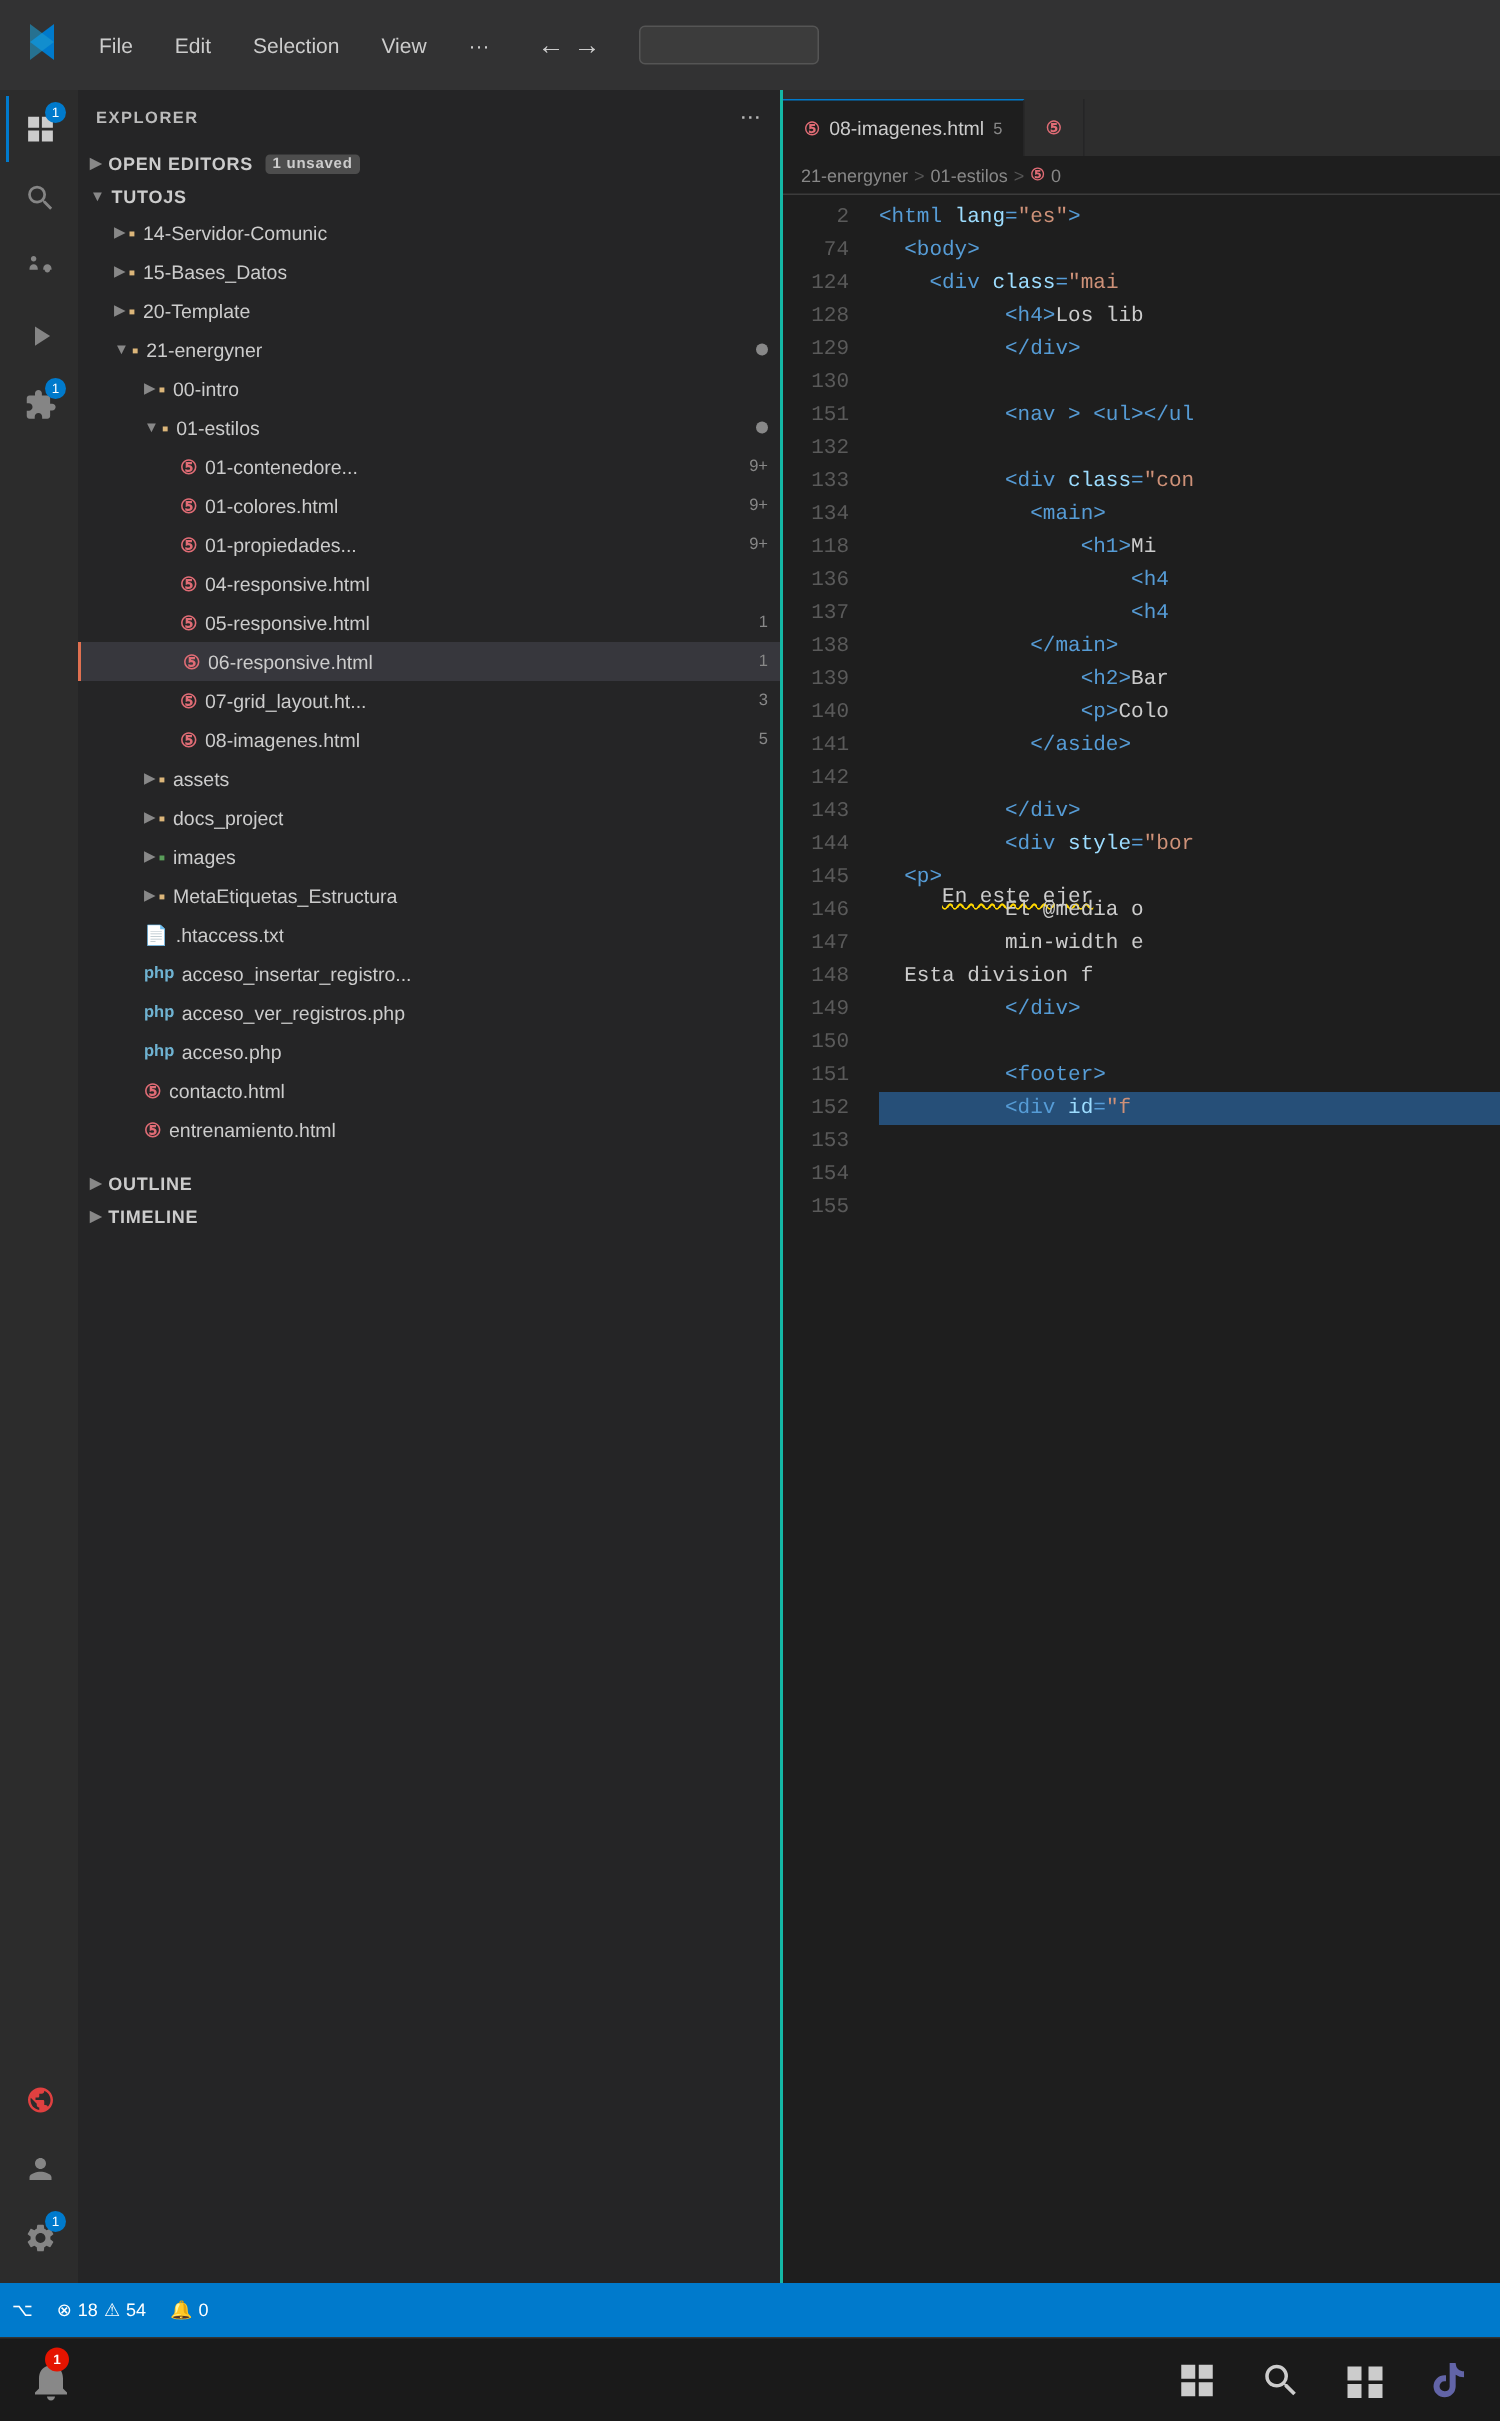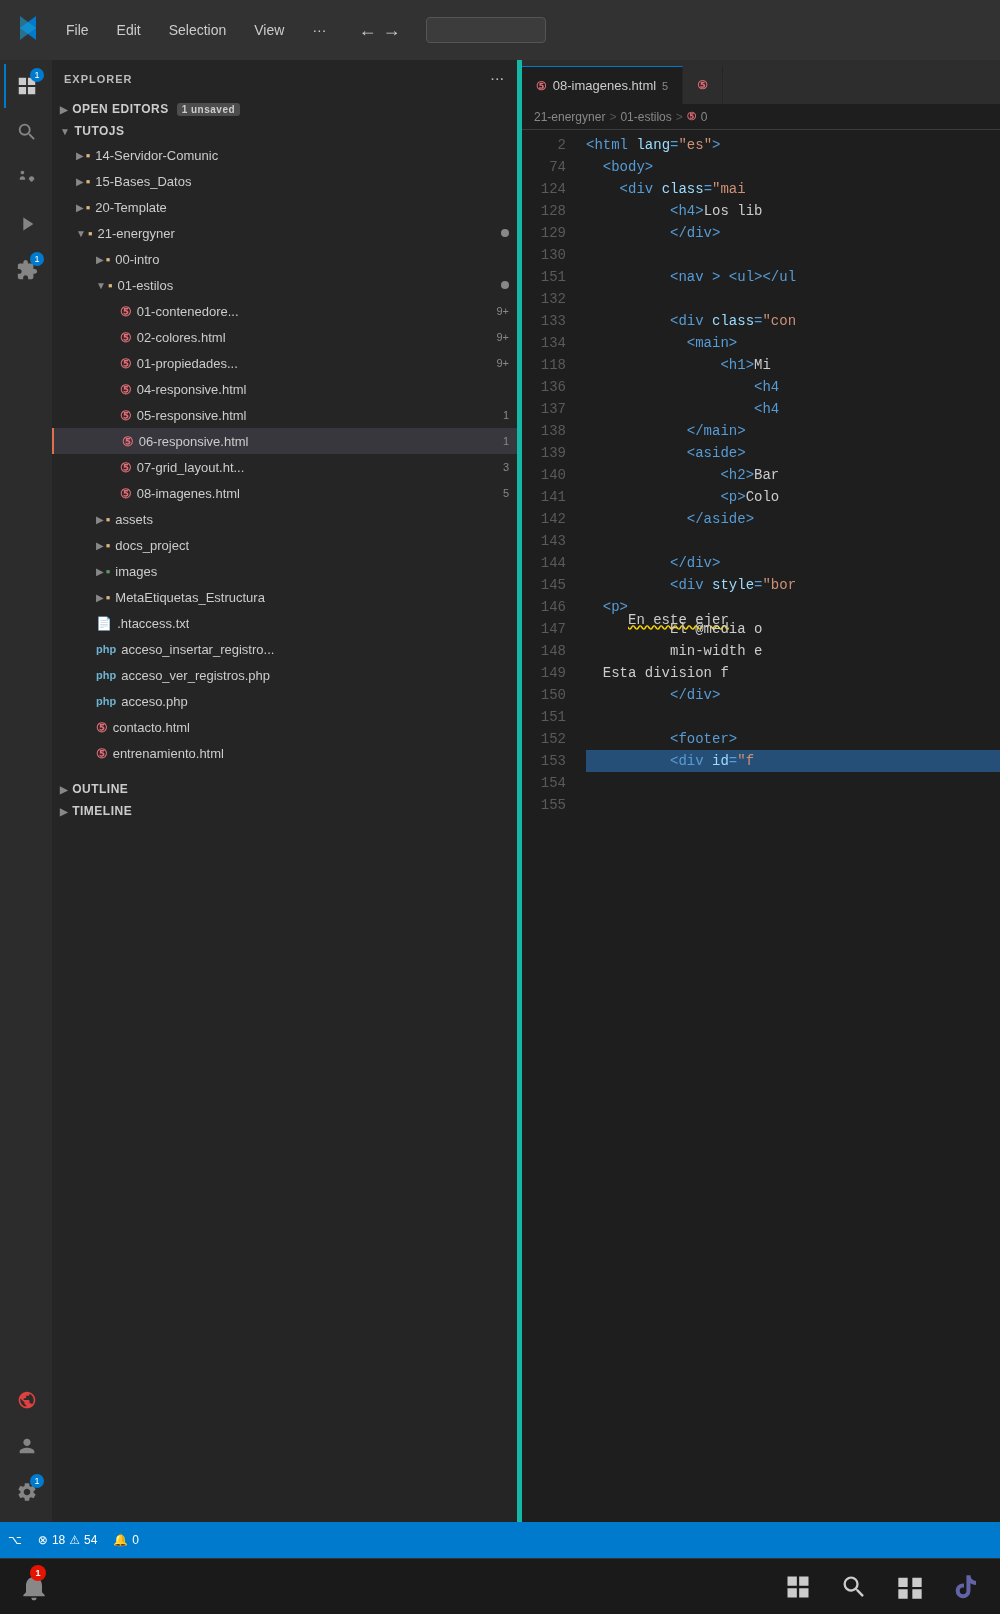--- a/index.html
+++ b/index.html
@@ -111,21 +111,21 @@
     }
 
     
     .sidebar {
       width: 470px;
       background: #252526;
       display: flex;
       flex-direction: column;
       flex-shrink: 0;
       overflow: hidden;
-      border-right: 5px solid #14b8a6;
+      border-right: 2px solid #14b8a6;
     }
     .sidebar-header {
       display: flex;
       align-items: center;
       justify-content: space-between;
       padding: 8px 12px;
       font-size: 11px;
       font-weight: 700;
       letter-spacing: 1px;
       color: #bbbbbb;
@@ -504,21 +504,21 @@
 
       <div class="tree-item">
         <span class="indent" style="width:60px"></span>
         <span class="icon html-icon">⑤</span>
         <span class="filename">01-contenedore...</span>
         <span class="badge-num">9+</span>
       </div>
       <div class="tree-item">
         <span class="indent" style="width:60px"></span>
         <span class="icon html-icon">⑤</span>
-        <span class="filename">02-colores.html</span>
+        <span class="filename">01-colores.html</span>
         <span class="badge-num">9+</span>
       </div>
       <div class="tree-item">
         <span class="indent" style="width:60px"></span>
         <span class="icon html-icon">⑤</span>
         <span class="filename">01-propiedades...</span>
         <span class="badge-num">9+</span>
       </div>
       <div class="tree-item">
         <span class="indent" style="width:60px"></span>
@@ -708,23 +708,20 @@
         <div class="code-line">
             <span class="tag">&nbsp;&nbsp;&nbsp;&nbsp;&nbsp;&nbsp;&nbsp;&nbsp;&nbsp;&nbsp;&nbsp;&nbsp;&nbsp;&nbsp;&nbsp;&nbsp;&nbsp;&nbsp;&nbsp;&nbsp;&lt;h4</span>
           </div>
         <div class="code-line">
             <span class="tag">&nbsp;&nbsp;&nbsp;&nbsp;&nbsp;&nbsp;&nbsp;&nbsp;&nbsp;&nbsp;&nbsp;&nbsp;&nbsp;&nbsp;&nbsp;&nbsp;&nbsp;&nbsp;&nbsp;&nbsp;&lt;h4</span>
           </div>
         <div class="code-line">
             <span class="tag">&nbsp;&nbsp;&nbsp;&nbsp;&nbsp;&nbsp;&nbsp;&nbsp;&nbsp;&nbsp;&nbsp;&nbsp;&lt;/main&gt;</span>
           </div>
         <div class="code-line">
-            <span class="tag">&nbsp;&nbsp;&nbsp;&nbsp;&nbsp;&nbsp;&nbsp;&nbsp;&nbsp;&nbsp;&nbsp;&nbsp;&lt;aside&gt;</span>
-          </div>
-        <div class="code-line">
             <span class="tag">&nbsp;&nbsp;&nbsp;&nbsp;&nbsp;&nbsp;&nbsp;&nbsp;&nbsp;&nbsp;&nbsp;&nbsp;&nbsp;&nbsp;&nbsp;&nbsp;&lt;h2&gt;</span>
             <span class="text-content">Bar</span>
           </div>
         <div class="code-line">
             <span class="tag">&nbsp;&nbsp;&nbsp;&nbsp;&nbsp;&nbsp;&nbsp;&nbsp;&nbsp;&nbsp;&nbsp;&nbsp;&nbsp;&nbsp;&nbsp;&nbsp;&lt;p&gt;</span>
             <span class="text-content">Colo</span>
           </div>
         <div class="code-line">
             <span class="tag">&nbsp;&nbsp;&nbsp;&nbsp;&nbsp;&nbsp;&nbsp;&nbsp;&nbsp;&nbsp;&nbsp;&nbsp;&lt;/aside&gt;</span>
           </div>

